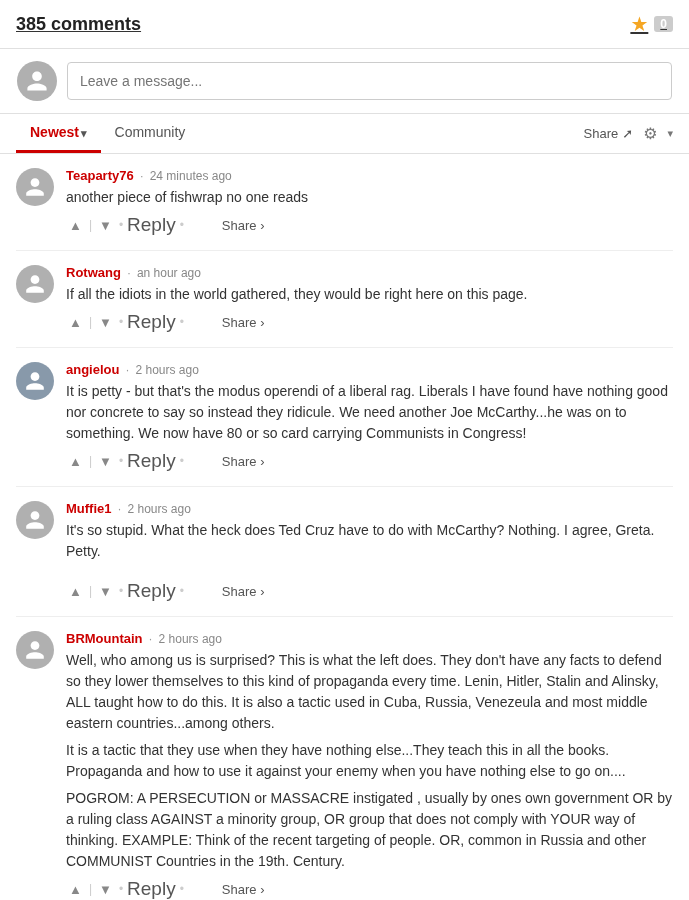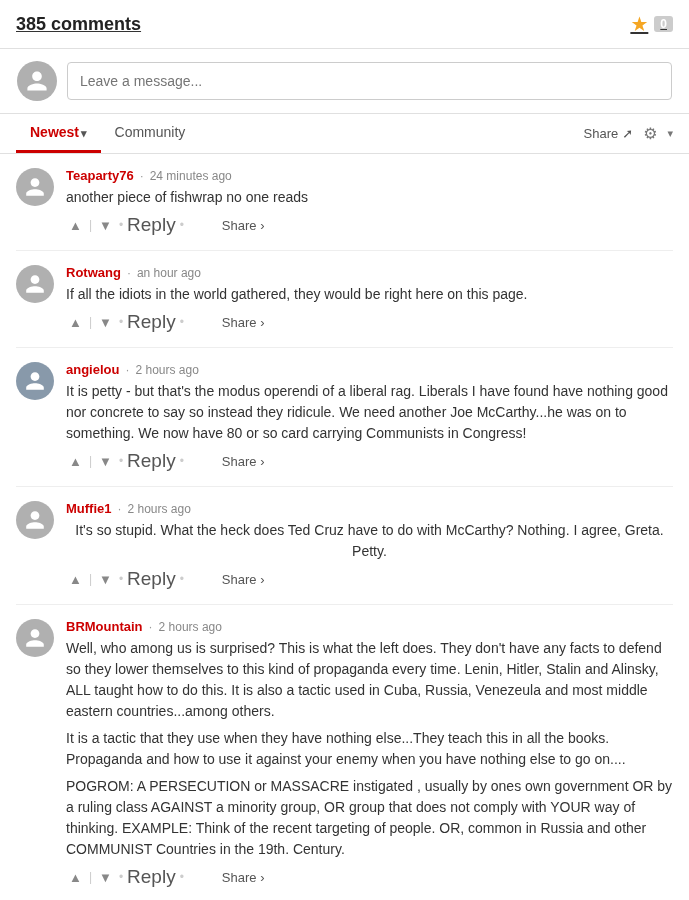--- a/index.html
+++ b/index.html
@@ -364,21 +364,21 @@
           <path d="M12 12c2.7 0 4.8-2.1 4.8-4.8S14.7 2.4 12 2.4 7.2 4.5 7.2 7.2 9.3 12 12 12zm0 2.4c-3.2 0-9.6 1.6-9.6 4.8v2.4h19.2v-2.4c0-3.2-6.4-4.8-9.6-4.8z"></path>
         </svg>
       </div>
       <div class="comment-body">
         <div class="comment-meta">
           <span class="comment-username">Muffie1</span>
           <span class="comment-dot">·</span>
           <span class="comment-time">2 hours ago</span>
         </div>
         <div class="comment-text">
-          <p style="margin-bottom: 6px; text-align: center;">It's so stupid. What the heck does Ted Cruz have to do with McCarthy? Nothing. I agree, Greta. Petty.</p>
+          <p style="margin-bottom: 18px;">It's so stupid. What the heck does Ted Cruz have to do with McCarthy? Nothing. I agree, Greta. Petty.</p>
         </div>
         <div class="comment-actions">
     <span class="vote-up">▲</span>
     <span class="action-sep">|</span>
     <span class="vote-down">▼</span>
     <span class="action-sep">•</span>
     <span class="action-reply">Reply</span>
     <span class="action-sep">•</span>
     <span class="action-share">Share <span>›</span></span>
   </div>

